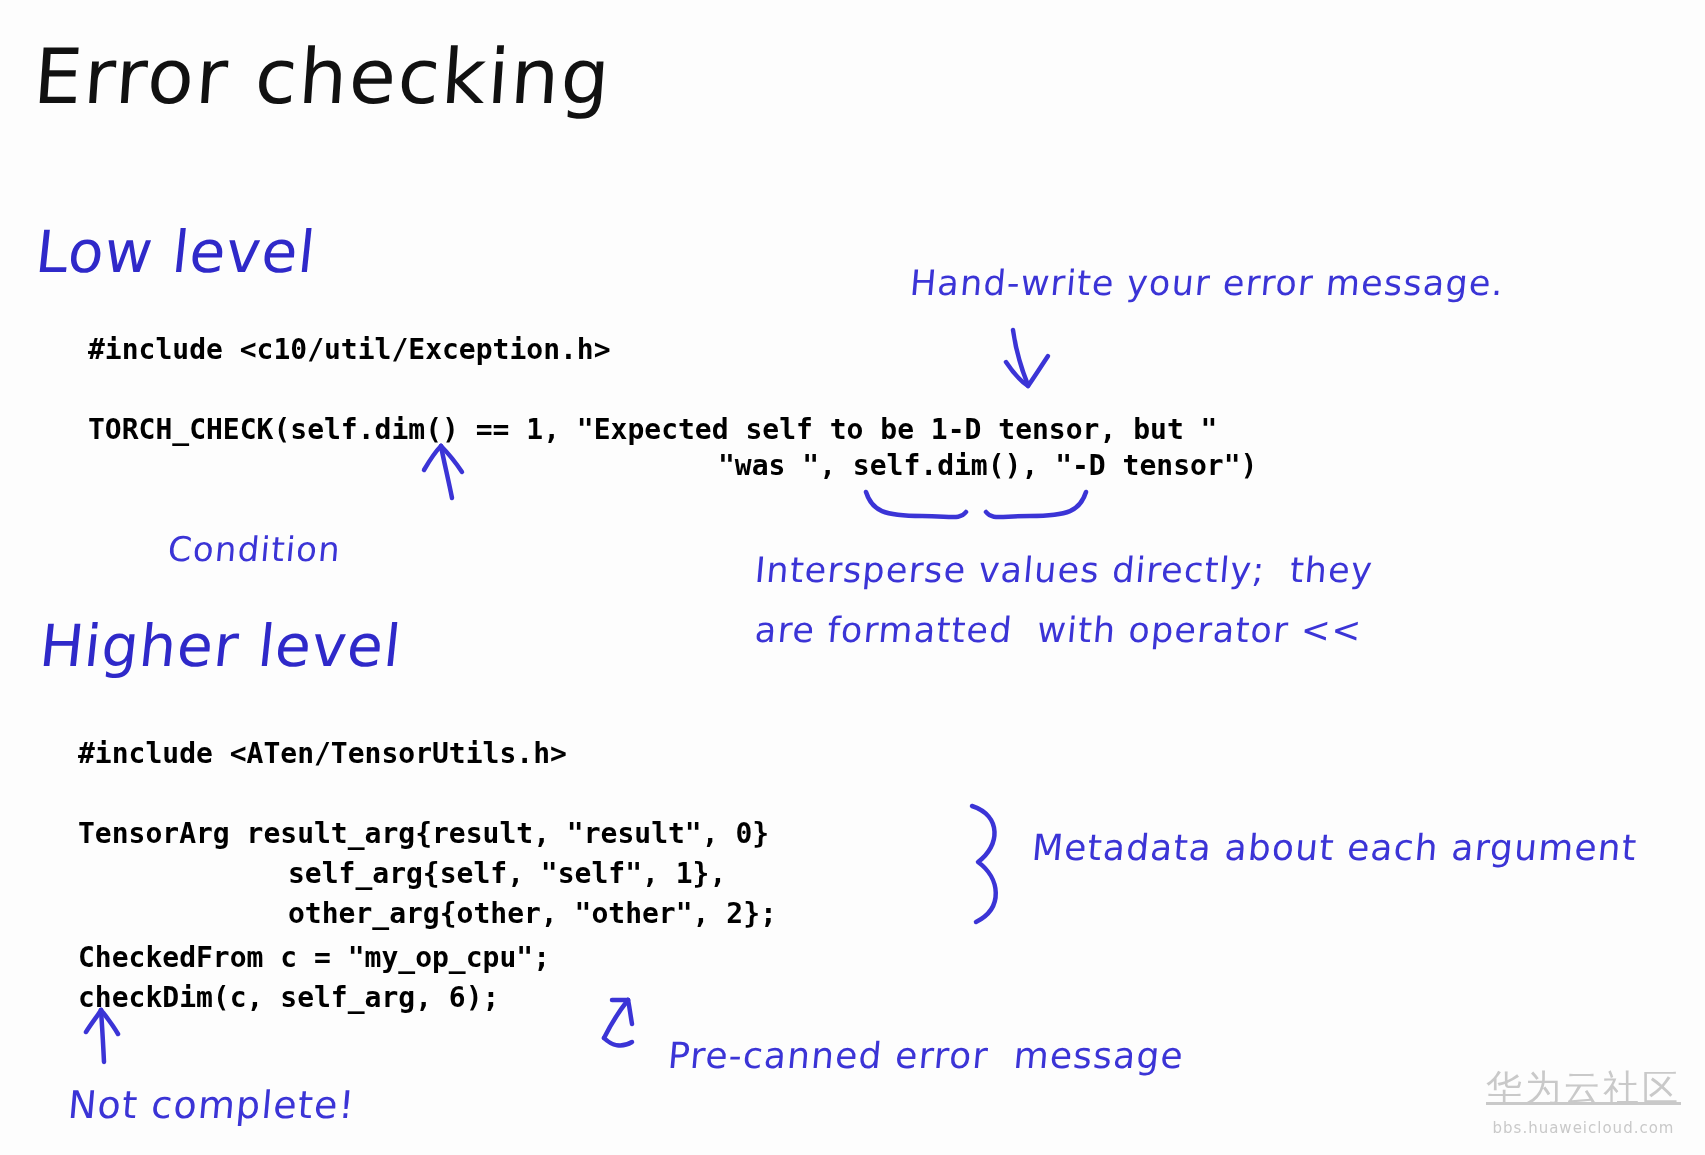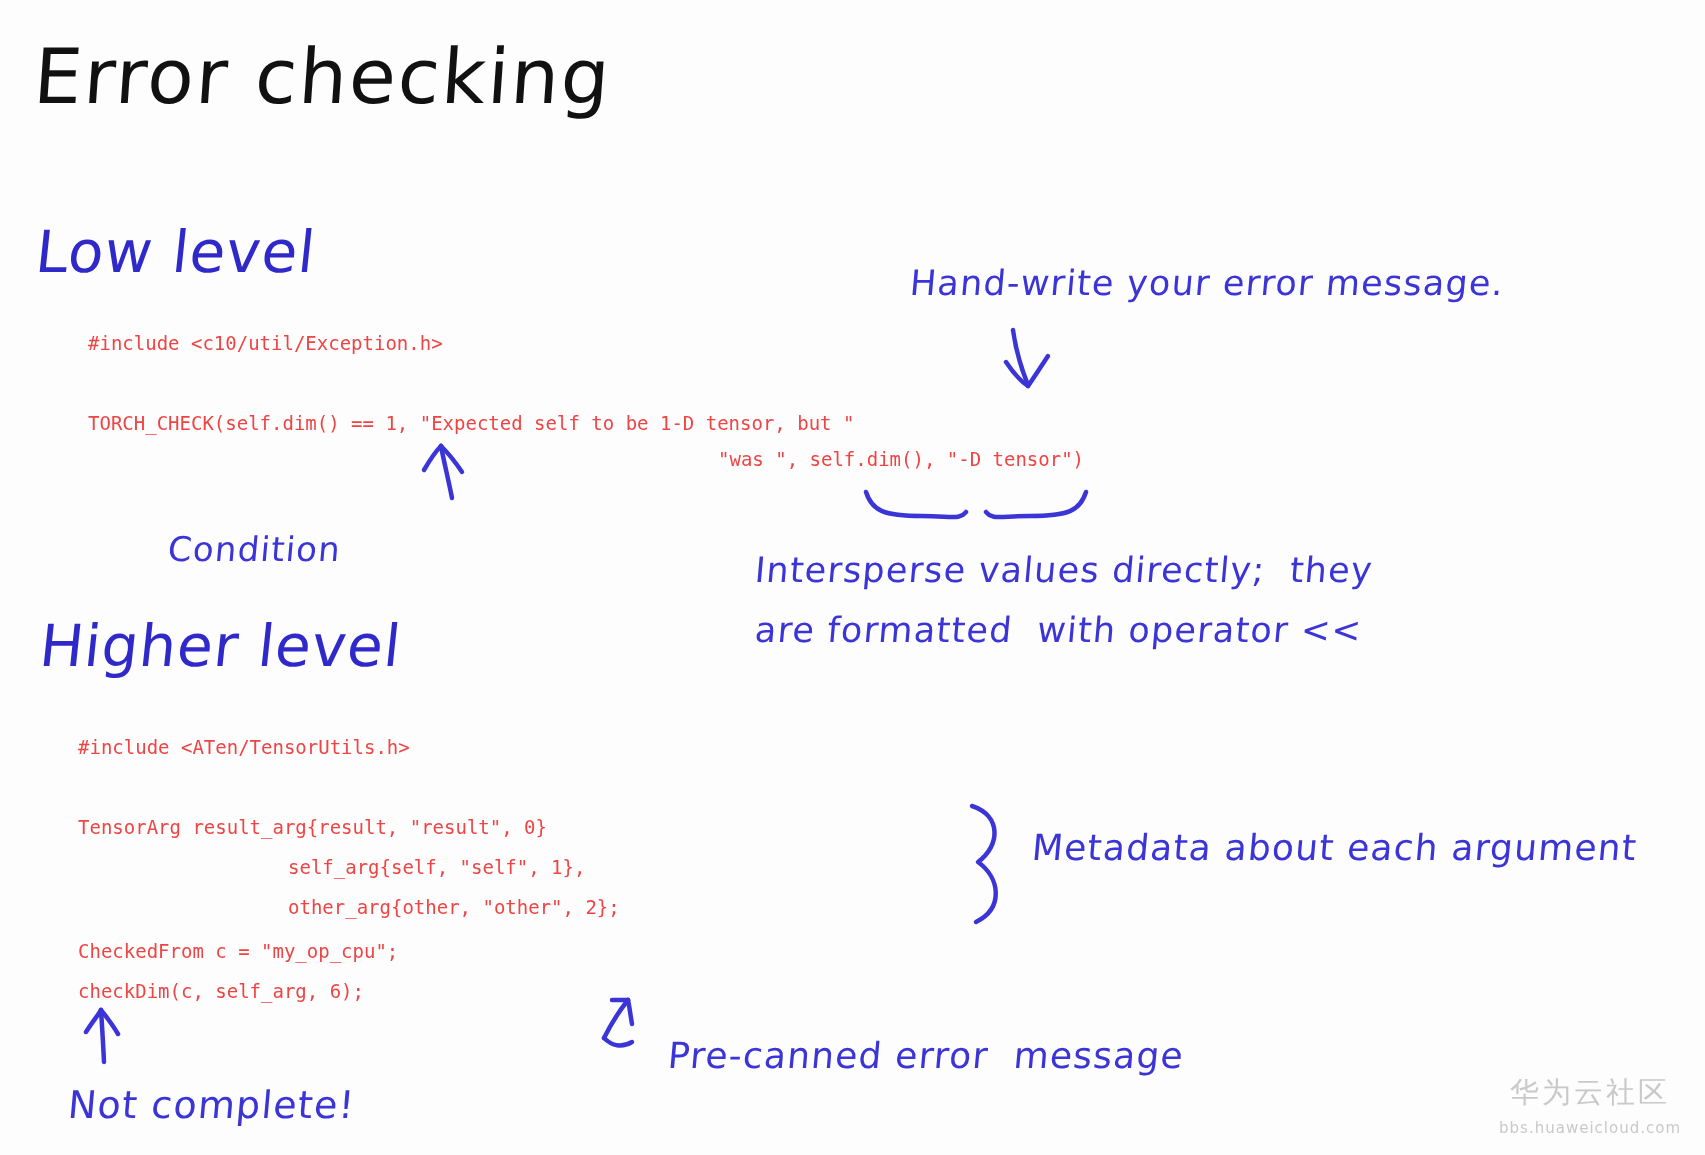--- a/index.html
+++ b/index.html
@@ -43,43 +43,44 @@
     color: #3b34d6;
     font-size: 33px;
     font-family: "DejaVu Sans", sans-serif;
     letter-spacing: 1.2px;
     transform: skewX(-5deg);
     line-height: 1.45;
     white-space: pre;
   }
   .code {
     position: absolute;
-    color: #ef4444;
+    color: #000000;
     font-family: "DejaVu Sans Mono", monospace;
-    font-size: 19px;
+    font-size: 28px;
     line-height: 1.25;
     white-space: pre;
     letter-spacing: 0px;
+    font-weight: bold;
   }
 
   
   .overlay {
     position: absolute;
     inset: 0;
     pointer-events: none;
   }
   .wm {
     position: absolute;
     right: 24px;
     bottom: 18px;
     text-align: center;
     color: #c9c9c9;
     font-family: "DejaVu Sans", sans-serif;
   }
-  .wm-main { font-size: 29px; letter-spacing: 3px; }
+  .wm-main { font-size: 36px; letter-spacing: 3px; text-decoration: underline; }
   .wm-sub { font-size: 15px; letter-spacing: 1px; margin-top: 6px; }
 </style>
 </head>
 <body>
 
 <div class="slide">
 
   <div class="title-hand">Error checking</div>
 
   <div class="heading-blue" style="left:36px; top:218px;">Low level</div>

